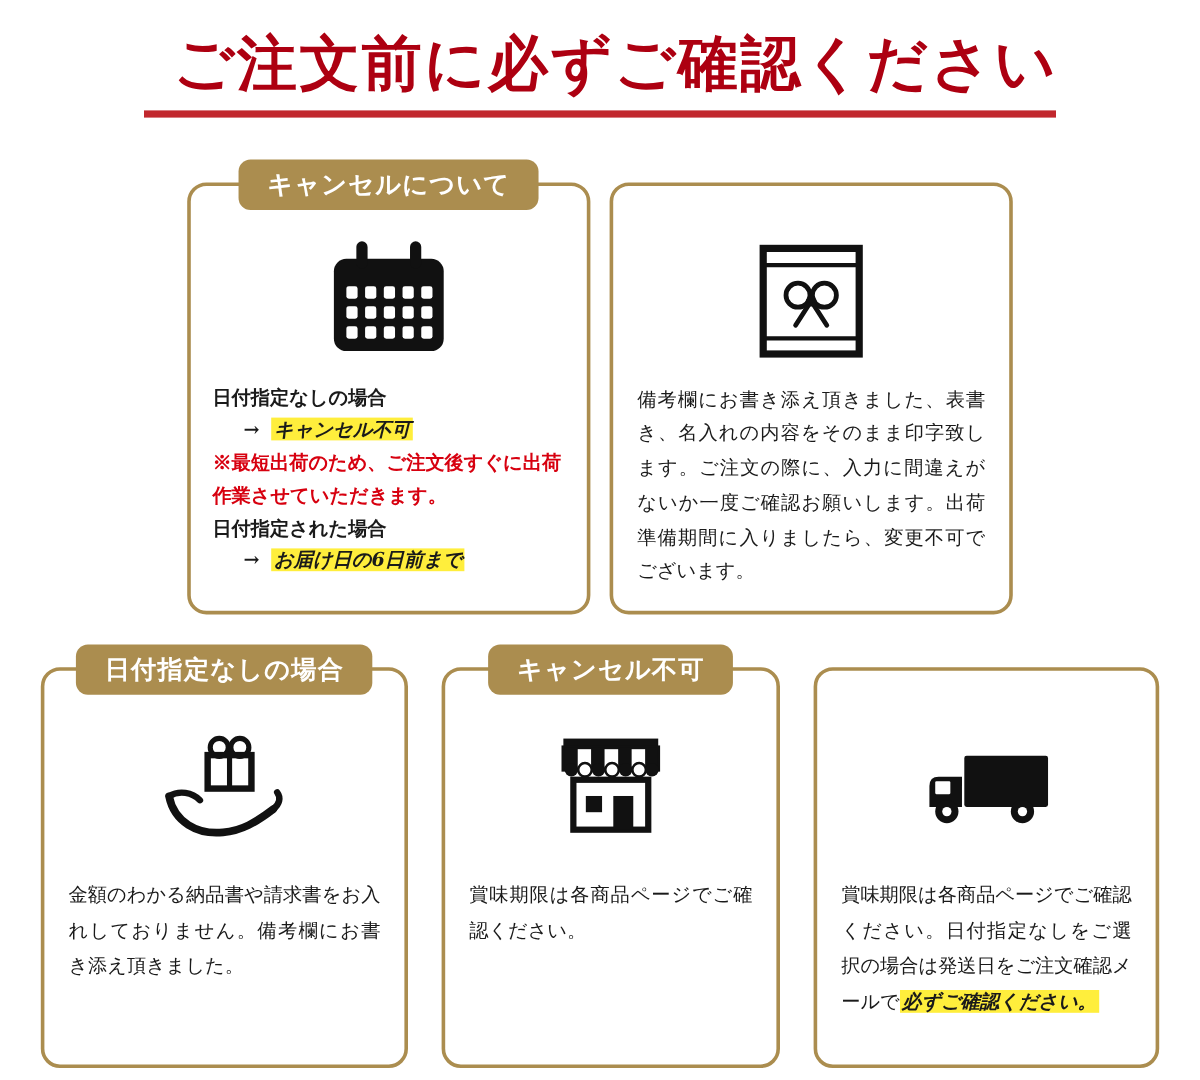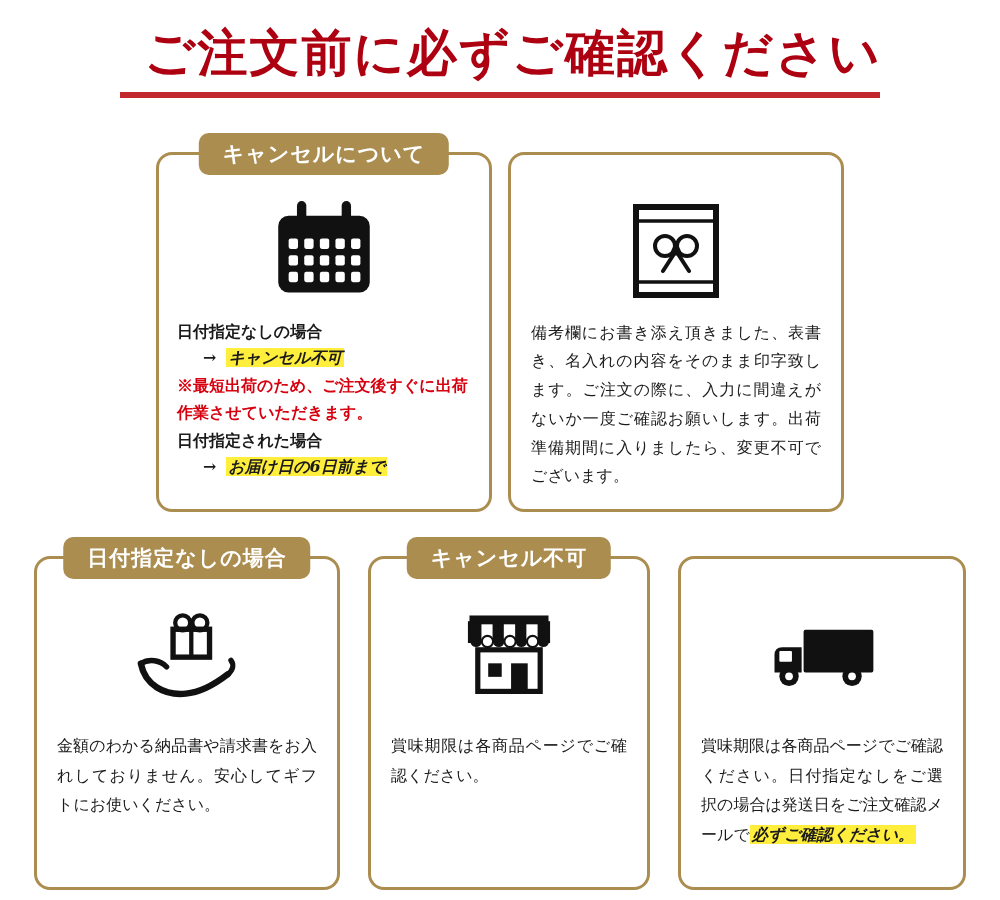--- a/index.html
+++ b/index.html
@@ -137,21 +137,21 @@
         <svg width="118" height="108" viewBox="0 0 110 100" aria-hidden="true">
           <circle cx="51" cy="20" r="7" fill="none" stroke="#111" stroke-width="4"></circle>
           <circle cx="67" cy="20" r="7" fill="none" stroke="#111" stroke-width="4"></circle>
           <rect x="42" y="26" width="34" height="26" fill="none" stroke="#111" stroke-width="5"></rect>
           <line x1="59" y1="26" x2="59" y2="52" stroke="#111" stroke-width="4"></line>
           <path d="M12 58 C16 78 34 88 54 86 C68 85 80 78 93 68" fill="none" stroke="#111" stroke-width="6" stroke-linecap="round"></path>
           <path d="M12 58 C20 53 30 55 36 61" fill="none" stroke="#111" stroke-width="5" stroke-linecap="round"></path>
           <path d="M93 68 C98 64 99 59 96 55" fill="none" stroke="#111" stroke-width="5" stroke-linecap="round"></path>
         </svg>
       </div>
-      <div class="card-body">金額のわかる納品書や請求書をお入れしておりません。安心してギフトにお使いください。</div>
+      <div class="card-body">金額のわかる納品書や請求書をお入れしておりません。備考欄にお書き添え頂きました。</div>
     </section>
 
     <section class="card card-expiry">
       <div class="pill">キャンセル不可</div>
       <div class="icon-wrap">
         <svg width="104" height="104" viewBox="0 0 100 100" aria-hidden="true">
           <rect x="12" y="12" width="76" height="7" fill="#111"></rect>
           <rect x="12" y="19" width="76" height="18" fill="#fff" stroke="#111" stroke-width="3"></rect>
           <rect x="13" y="19" width="10.5" height="18" fill="#111"></rect>
           <rect x="34.2" y="19" width="10.8" height="18" fill="#111"></rect>

